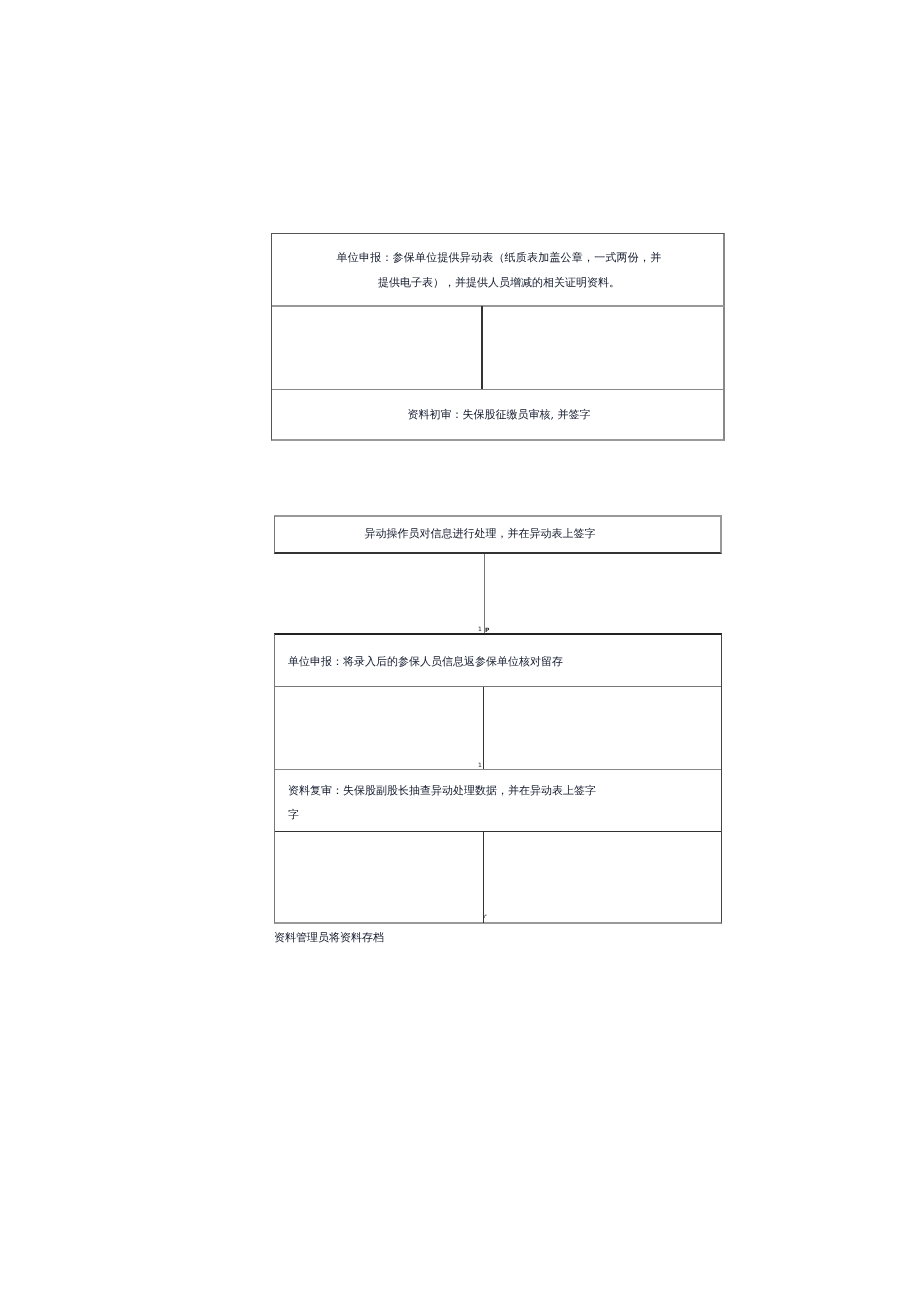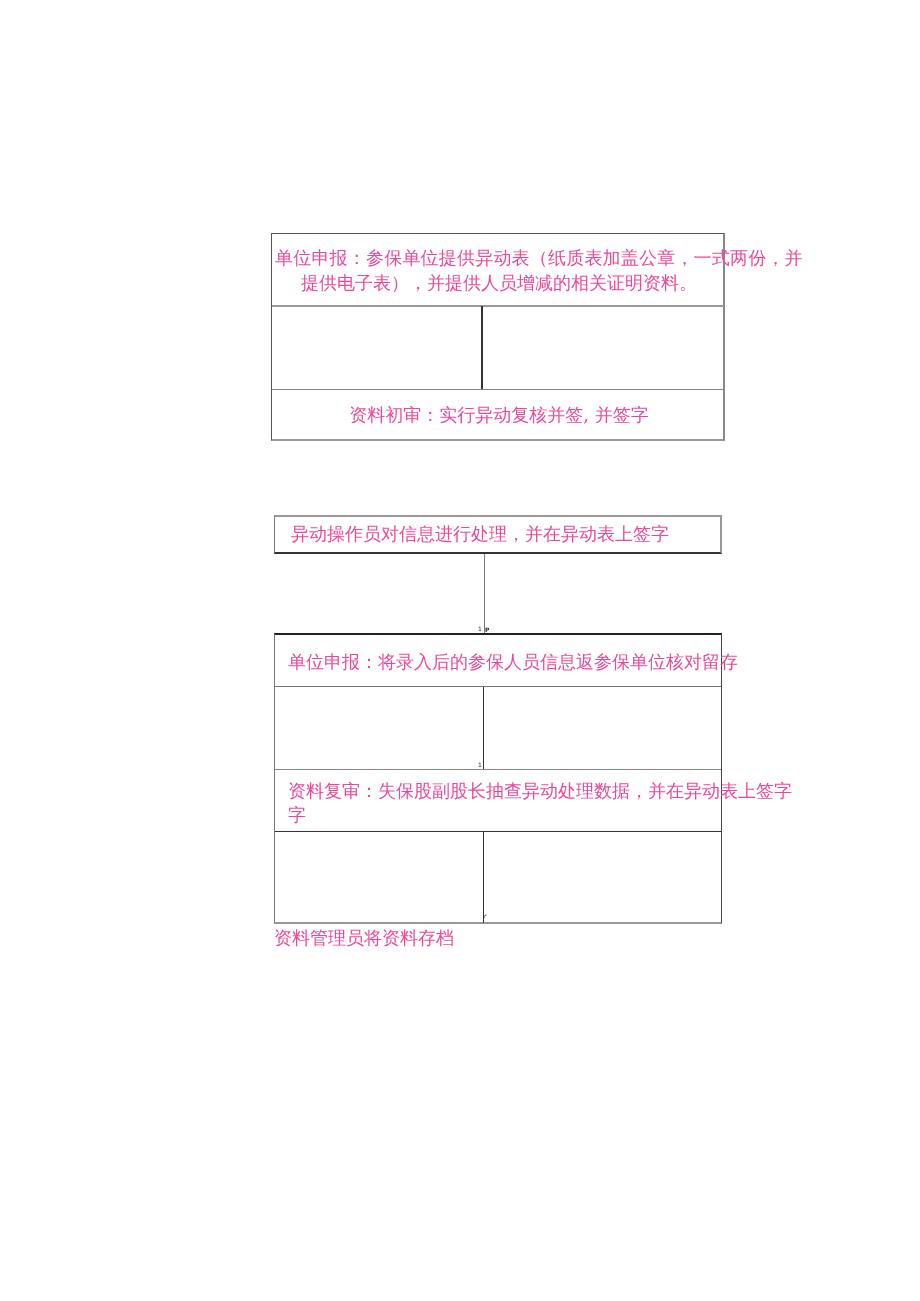--- a/index.html
+++ b/index.html
@@ -2,36 +2,36 @@
 <html><head>
   <meta charset="utf-8">
   <style>
     html, body { margin: 0; padding: 0; background: #ffffff; }
     body {
       width: 920px; height: 1301px; position: relative; overflow: hidden;
       font-family: "DejaVu Serif", "Liberation Serif", serif;
       color: #2a2a2a;
     }
     .box { position: absolute; box-sizing: border-box; background: #fff; }
-    .txt { position: absolute; font-size: 18px; line-height: 24px; color: #ec4899; white-space: nowrap; }
+    .txt { position: absolute; font-size: 11px; line-height: 24px; color: #0f172a; white-space: nowrap; }
     .line-h { position: absolute; height: 1px; background: #555; }
     .line-v { position: absolute; width: 1px; background: #333; }
     .tiny { position: absolute; font-family: "DejaVu Sans", sans-serif; font-size: 6px; color: #222; line-height: 6px; }
   </style>
 </head>
 <body>
 
 <div class="box" style="left:271px; top:233px; width:454px; height:208px; border:1px solid #555; border-right:2px solid #888; border-bottom:2px solid #999;">
 </div>
 <div class="txt" style="left:275px; top:246px; width:448px; text-align:center; letter-spacing:0.2px;">单位申报：参保单位提供异动表（纸质表加盖公章，一式两份，并</div>
 <div class="txt" style="left:275px; top:271px; width:448px; text-align:center;">提供电子表），并提供人员增减的相关证明资料。</div>
 <div class="line-h" style="left:272px; top:305px; width:452px; background:#999; height:2px;"></div>
 <div class="line-v" style="left:481px; top:306px; height:84px; width:2px; background:#333;"></div>
 <div class="line-h" style="left:272px; top:389px; width:452px; background:#888;"></div>
-<div class="txt" style="left:275px; top:403px; width:448px; text-align:center;">资料初审：实行异动复核并签, 并签字</div>
+<div class="txt" style="left:275px; top:403px; width:448px; text-align:center;">资料初审：失保股征缴员审核, 并签字</div>
 
 <div class="box" style="left:274px; top:515px; width:448px; height:39px; border:1px solid #777; border-top:2px solid #999; border-right:2px solid #999; border-bottom:2px solid #333;">
 </div>
 <div class="txt" style="left:276px; top:522px; width:408px; text-align:center;">异动操作员对信息进行处理，并在异动表上签字</div>
 <div class="line-v" style="left:484px; top:554px; height:79px; background:#777;"></div>
 <span class="tiny" style="left:478px; top:626px;">1</span>
 <span class="tiny" style="left:485px; top:627px; font-weight:bold;">P</span>
 
 <div class="box" style="left:274px; top:633px; width:448px; height:291px; border:1px solid #777; border-top:2px solid #222; border-right:1px solid #444; border-bottom:2px solid #999;">
 </div>

